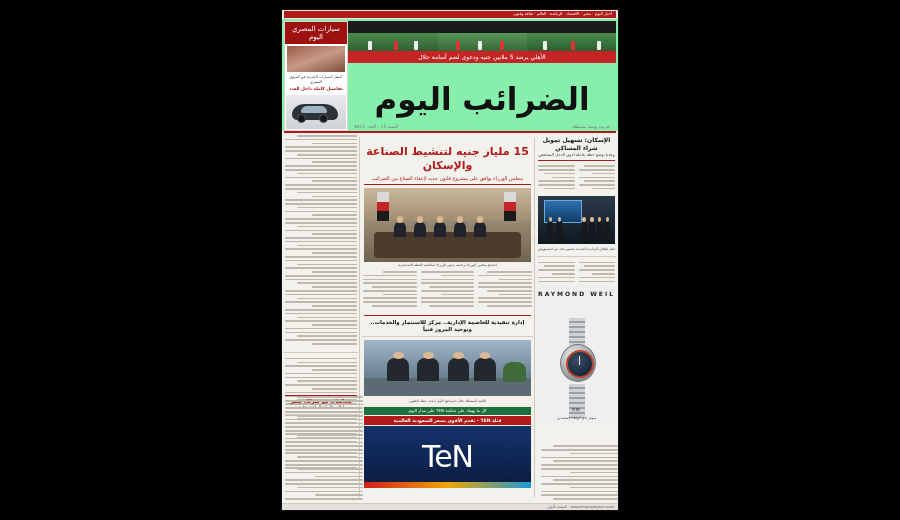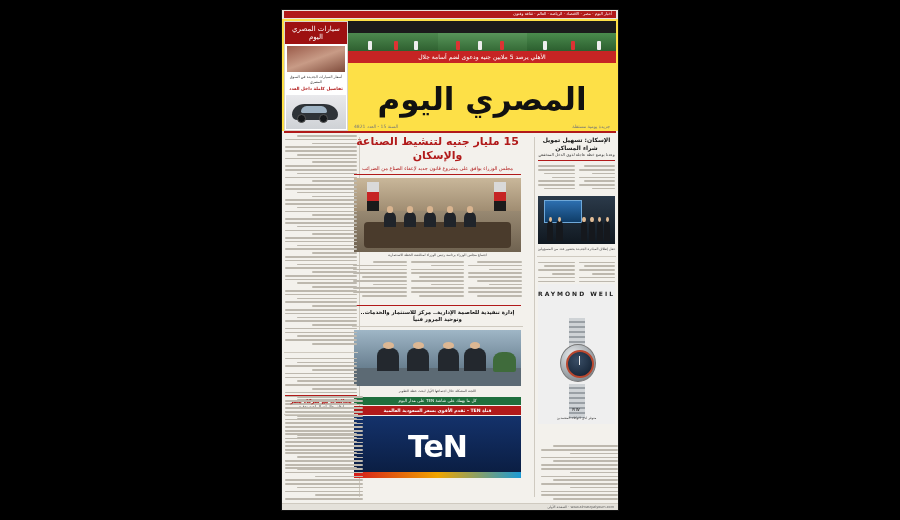--- a/index.html
+++ b/index.html
@@ -52,21 +52,21 @@
     direction: rtl;
     line-height: 8px;
     white-space: nowrap;
   }
 
   
   .masthead {
     position: absolute;
     left: 0; top: 9px;
     width: 336px; height: 112px;
-    background: #fde047;
+    background: #86efac;
   }
   
   .promo {
     position: absolute;
     left: 2px; top: 2px;
     width: 62px; height: 108px;
     background: #ffffff;
     border: 1px solid #d9d5cd;
     overflow: hidden;
   }
@@ -234,21 +234,21 @@
     left: 0; top: 123px;
     width: 336px; height: 377px;
     background: #f3f1ec;
   }
   .col {
     position: absolute;
     top: 0;
     height: 377px;
   }
   .col-right { left: 253px; width: 83px; }
-  .col-mid   { left: 68px;  width: 175px; }
+  .col-mid   { left: 78px;  width: 175px; margin-top: 10px; }
   .col-left  { left: 0;     width: 78px; }
 
   .vrule {
     position: absolute;
     top: 4px;
     width: 1px;
     height: 360px;
     background: #cfcac0;
   }
 
@@ -426,21 +426,21 @@
   
   .tenad {
     position: relative;
     background: linear-gradient(#14326b, #0a1c3f);
     display: flex;
     align-items: center;
     justify-content: center;
   }
   .tenad .tenlogo {
     font-family: "DejaVu Sans", sans-serif;
-    font-weight: bold;
+    font-weight: normal;
     color: #ffffff;
     font-size: 30px;
     letter-spacing: -1px;
     line-height: 32px;
     text-align: right;
   }
   .tenad .bar {
     position: absolute;
     left: 0; right: 0; bottom: 0;
     height: 6px;
@@ -523,21 +523,21 @@
         </div>
         <div class="shot s3">
           <div class="p" style="left:16px"></div>
             <div class="p pr" style="left:44px"></div>
             <div class="p" style="left:70px"></div>
         </div>
         <div class="bsub">الأهلي يرصد 5 ملايين جنيه ودعوى لضم أسامة جلال</div>
       </div>
 
       <div class="logo">
-        <div class="name">المصري اليوم</div>
+        <div class="name">الضرائب اليوم</div>
         <div class="tag">جريدة يومية مستقلة</div>
         <div class="date">السنة 15 - العدد 4821</div>
       </div>
 
       <div class="mastrule"></div>
     </div>
 
     <div class="body">
 
       <div class="vrule" style="left:77px;"></div>

